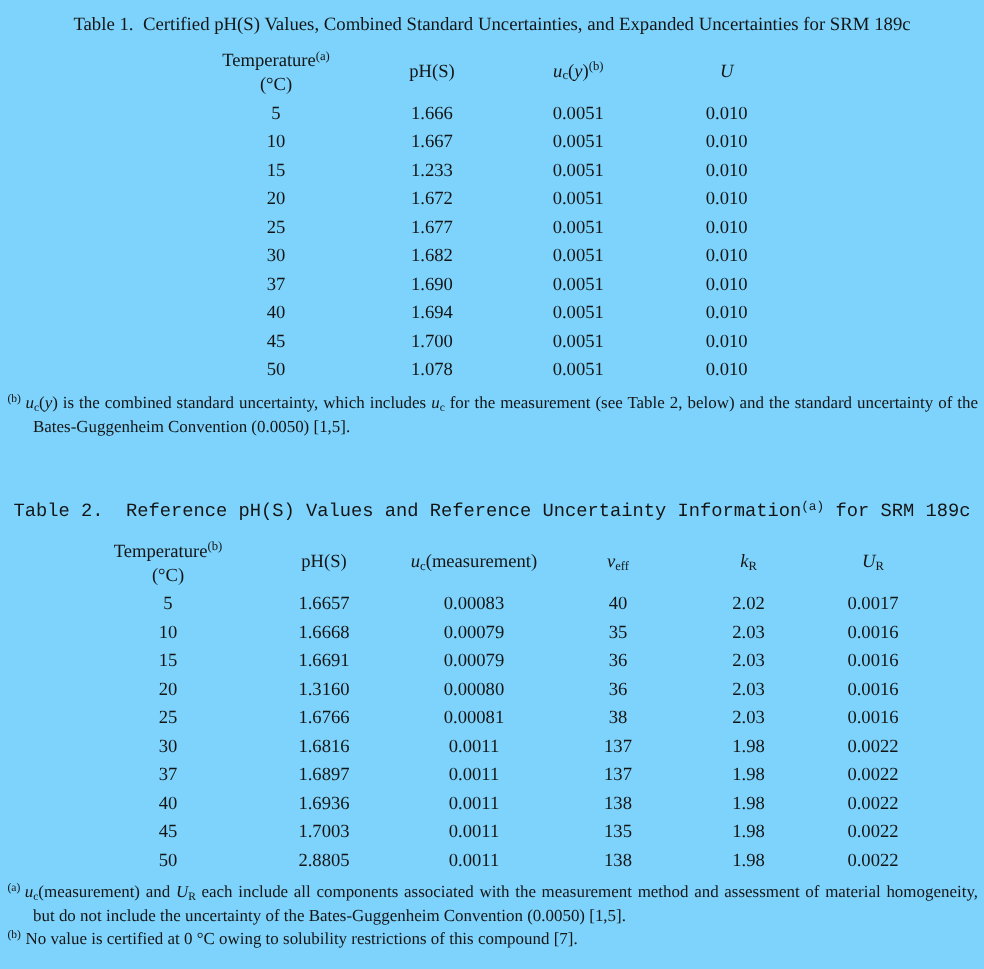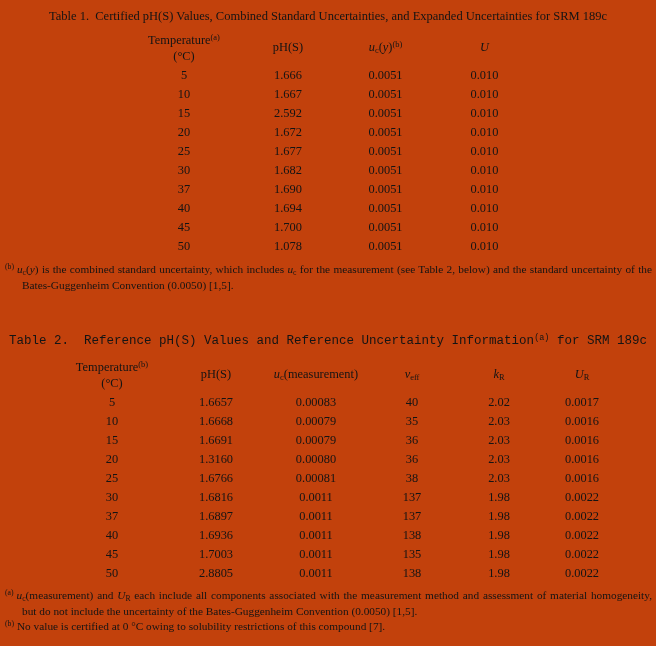--- a/index.html
+++ b/index.html
@@ -2,21 +2,21 @@
 <html><head>
 <meta charset="utf-8">
 <style>
   * { margin:0; padding:0; box-sizing:border-box; }
   html,body { background:#ffffff; }
   body {
     width:656px; height:646px; position:relative;
     font-family:"Liberation Serif", serif;
     color:#141414; font-size:12.4px;
   }
-  .page { position:absolute; inset:0; background:#c2410c; }
+  .page { position:absolute; inset:0; background:#7dd3fc; }
   .title { position:absolute; left:0; width:656px; text-align:center; font-size:12.5px; white-space:nowrap; }
   #t1-title { top:9px; }
   #t2-title { top:334px;font-family:Liberation Mono, monospace; }
 
   table.data-table { border-collapse:collapse; table-layout:fixed; position:absolute; }
   #t1 { top:31px; left:130px; width:406px; }
   #t2 { top:358px; left:58px; width:566px; }
   .data-table th, .data-table td { text-align:center; font-weight:normal; padding:0; }
   .data-table th { vertical-align:middle; height:35px; padding-bottom:2px; font-size:12.4px; }
   .data-table td { height:19px; line-height:19px; font-size:12.4px; }
@@ -65,21 +65,21 @@
           <td>0.010</td>
         </tr>
         <tr>
           <td>10</td>
           <td>1.667</td>
           <td>0.0051</td>
           <td>0.010</td>
         </tr>
         <tr>
           <td>15</td>
-          <td>2.592</td>
+          <td>1.233</td>
           <td>0.0051</td>
           <td>0.010</td>
         </tr>
         <tr>
           <td>20</td>
           <td>1.672</td>
           <td>0.0051</td>
           <td>0.010</td>
         </tr>
         <tr>

